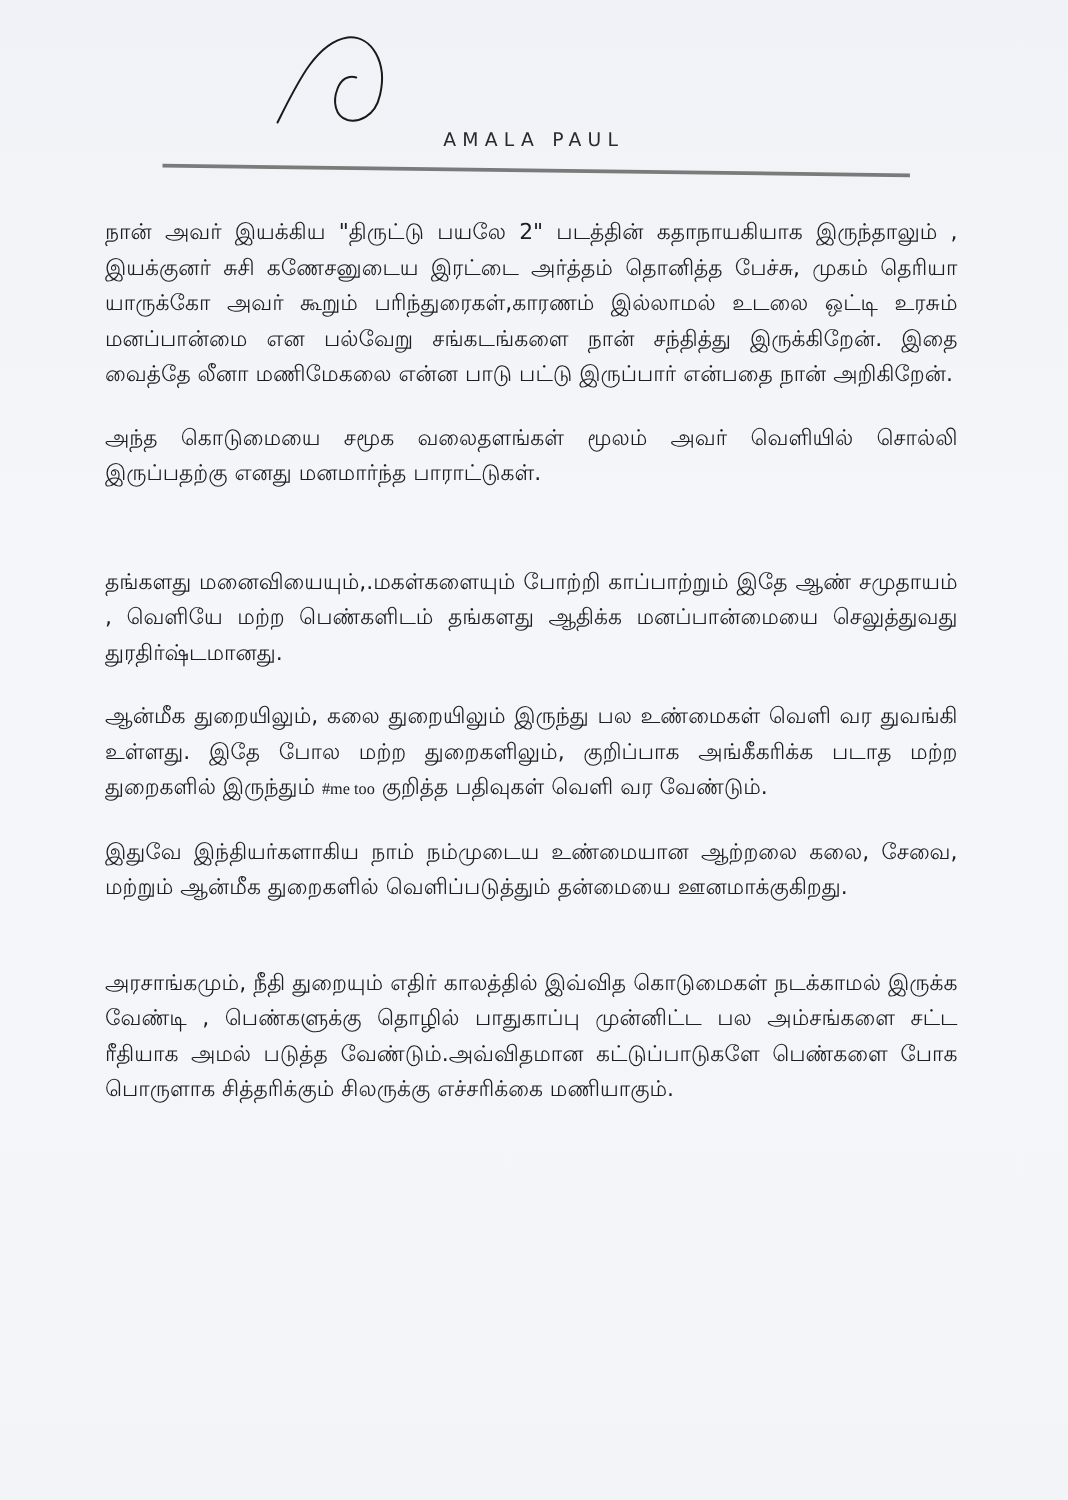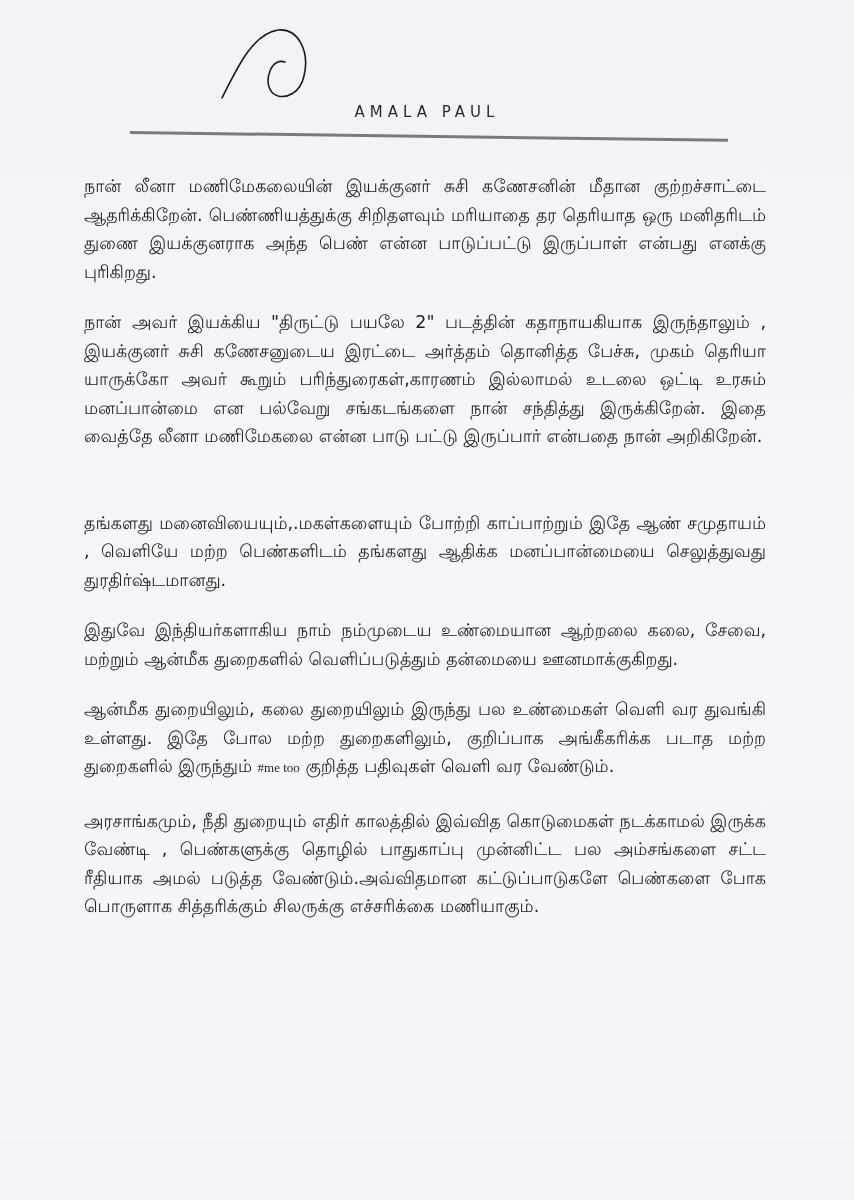--- a/index.html
+++ b/index.html
@@ -67,42 +67,42 @@
       color: #1e1e1e;
     }
     .para {
       margin: 0 0 22px 0;
       text-align: justify;
     }
     .para.gap-big {
       margin-top: 58px;
     }
     .para.gap-mid {
-      margin-top: 24px;
+      margin-top: 48px;
     }
     .hashtag {
       font-family: "Liberation Serif", serif;
       font-size: 13px;
     }
   </style>
 </head>
 <body>
 
 <div class="page">
 
   <div class="letterhead">
     <svg class="logo-mark" viewBox="0 0 100 80" xmlns="http://www.w3.org/2000/svg">
       <path d="M 4 72 C 20 40, 35 8, 60 4 C 80 2, 92 25, 86 50 C 82 68, 68 72, 60 70 C 50 67, 48 55, 52 45 C 55 37, 61 34, 67 36" fill="none" stroke="#1a1a1a" stroke-width="1.6" stroke-linecap="round"></path>
     </svg>
     <div class="brand-name">AMALA PAUL</div>
     <div class="rule"></div>
   </div>
 
   <div class="body-text">
-    <p class="para">நான் லீனா மணிமேகலையின் இயக்குனர் சுசி கணேசனின் மீதான குற்றச்சாட்டை ஆதரிக்கிறேன். பெண்ணியத்துக்கு சிறிதளவும் மரியாதை தர தெரியாத ஒரு மனிதரிடம் துணை இயக்குனராக அந்த பெண் என்ன பாடுப்பட்டு இருப்பாள் என்பது எனக்கு புரிகிறது.</p>
     <p class="para">நான் அவர் இயக்கிய "திருட்டு பயலே 2" படத்தின் கதாநாயகியாக இருந்தாலும் , இயக்குனர் சுசி கணேசனுடைய இரட்டை அர்த்தம் தொனித்த பேச்சு, முகம் தெரியா யாருக்கோ அவர் கூறும் பரிந்துரைகள்,காரணம் இல்லாமல் உடலை ஒட்டி உரசும் மனப்பான்மை என பல்வேறு சங்கடங்களை நான் சந்தித்து இருக்கிறேன். இதை வைத்தே லீனா மணிமேகலை என்ன பாடு பட்டு இருப்பார் என்பதை நான் அறிகிறேன்.</p>
+    <p class="para">அந்த கொடுமையை சமூக வலைதளங்கள் மூலம் அவர் வெளியில் சொல்லி இருப்பதற்கு எனது மனமார்ந்த பாராட்டுகள்.</p>
     <p class="para gap-big">தங்களது மனைவியையும்,.மகள்களையும் போற்றி காப்பாற்றும் இதே ஆண் சமுதாயம் , வெளியே மற்ற பெண்களிடம் தங்களது ஆதிக்க மனப்பான்மையை செலுத்துவது துரதிர்ஷ்டமானது.</p>
+    <p class="para"><span>ஆன்மீக துறையிலும், கலை துறையிலும் இருந்து பல உண்மைகள் வெளி வர துவங்கி உள்ளது. இதே போல மற்ற துறைகளிலும், குறிப்பாக அங்கீகரிக்க படாத மற்ற துறைகளில் இருந்தும் </span><span class="hashtag">#me too</span><span> குறித்த பதிவுகள் வெளி வர வேண்டும்.</span></p>
     <p class="para">இதுவே இந்தியர்களாகிய நாம் நம்முடைய உண்மையான ஆற்றலை கலை, சேவை, மற்றும் ஆன்மீக துறைகளில் வெளிப்படுத்தும் தன்மையை ஊனமாக்குகிறது.</p>
-    <p class="para"><span>ஆன்மீக துறையிலும், கலை துறையிலும் இருந்து பல உண்மைகள் வெளி வர துவங்கி உள்ளது. இதே போல மற்ற துறைகளிலும், குறிப்பாக அங்கீகரிக்க படாத மற்ற துறைகளில் இருந்தும் </span><span class="hashtag">#me too</span><span> குறித்த பதிவுகள் வெளி வர வேண்டும்.</span></p>
     <p class="para gap-mid">அரசாங்கமும், நீதி துறையும் எதிர் காலத்தில் இவ்வித கொடுமைகள் நடக்காமல் இருக்க வேண்டி , பெண்களுக்கு தொழில் பாதுகாப்பு முன்னிட்ட பல அம்சங்களை சட்ட ரீதியாக அமல் படுத்த வேண்டும்.அவ்விதமான கட்டுப்பாடுகளே பெண்களை போக பொருளாக சித்தரிக்கும் சிலருக்கு எச்சரிக்கை மணியாகும்.</p>
   </div>
 
 </div>
 
 </body></html>

